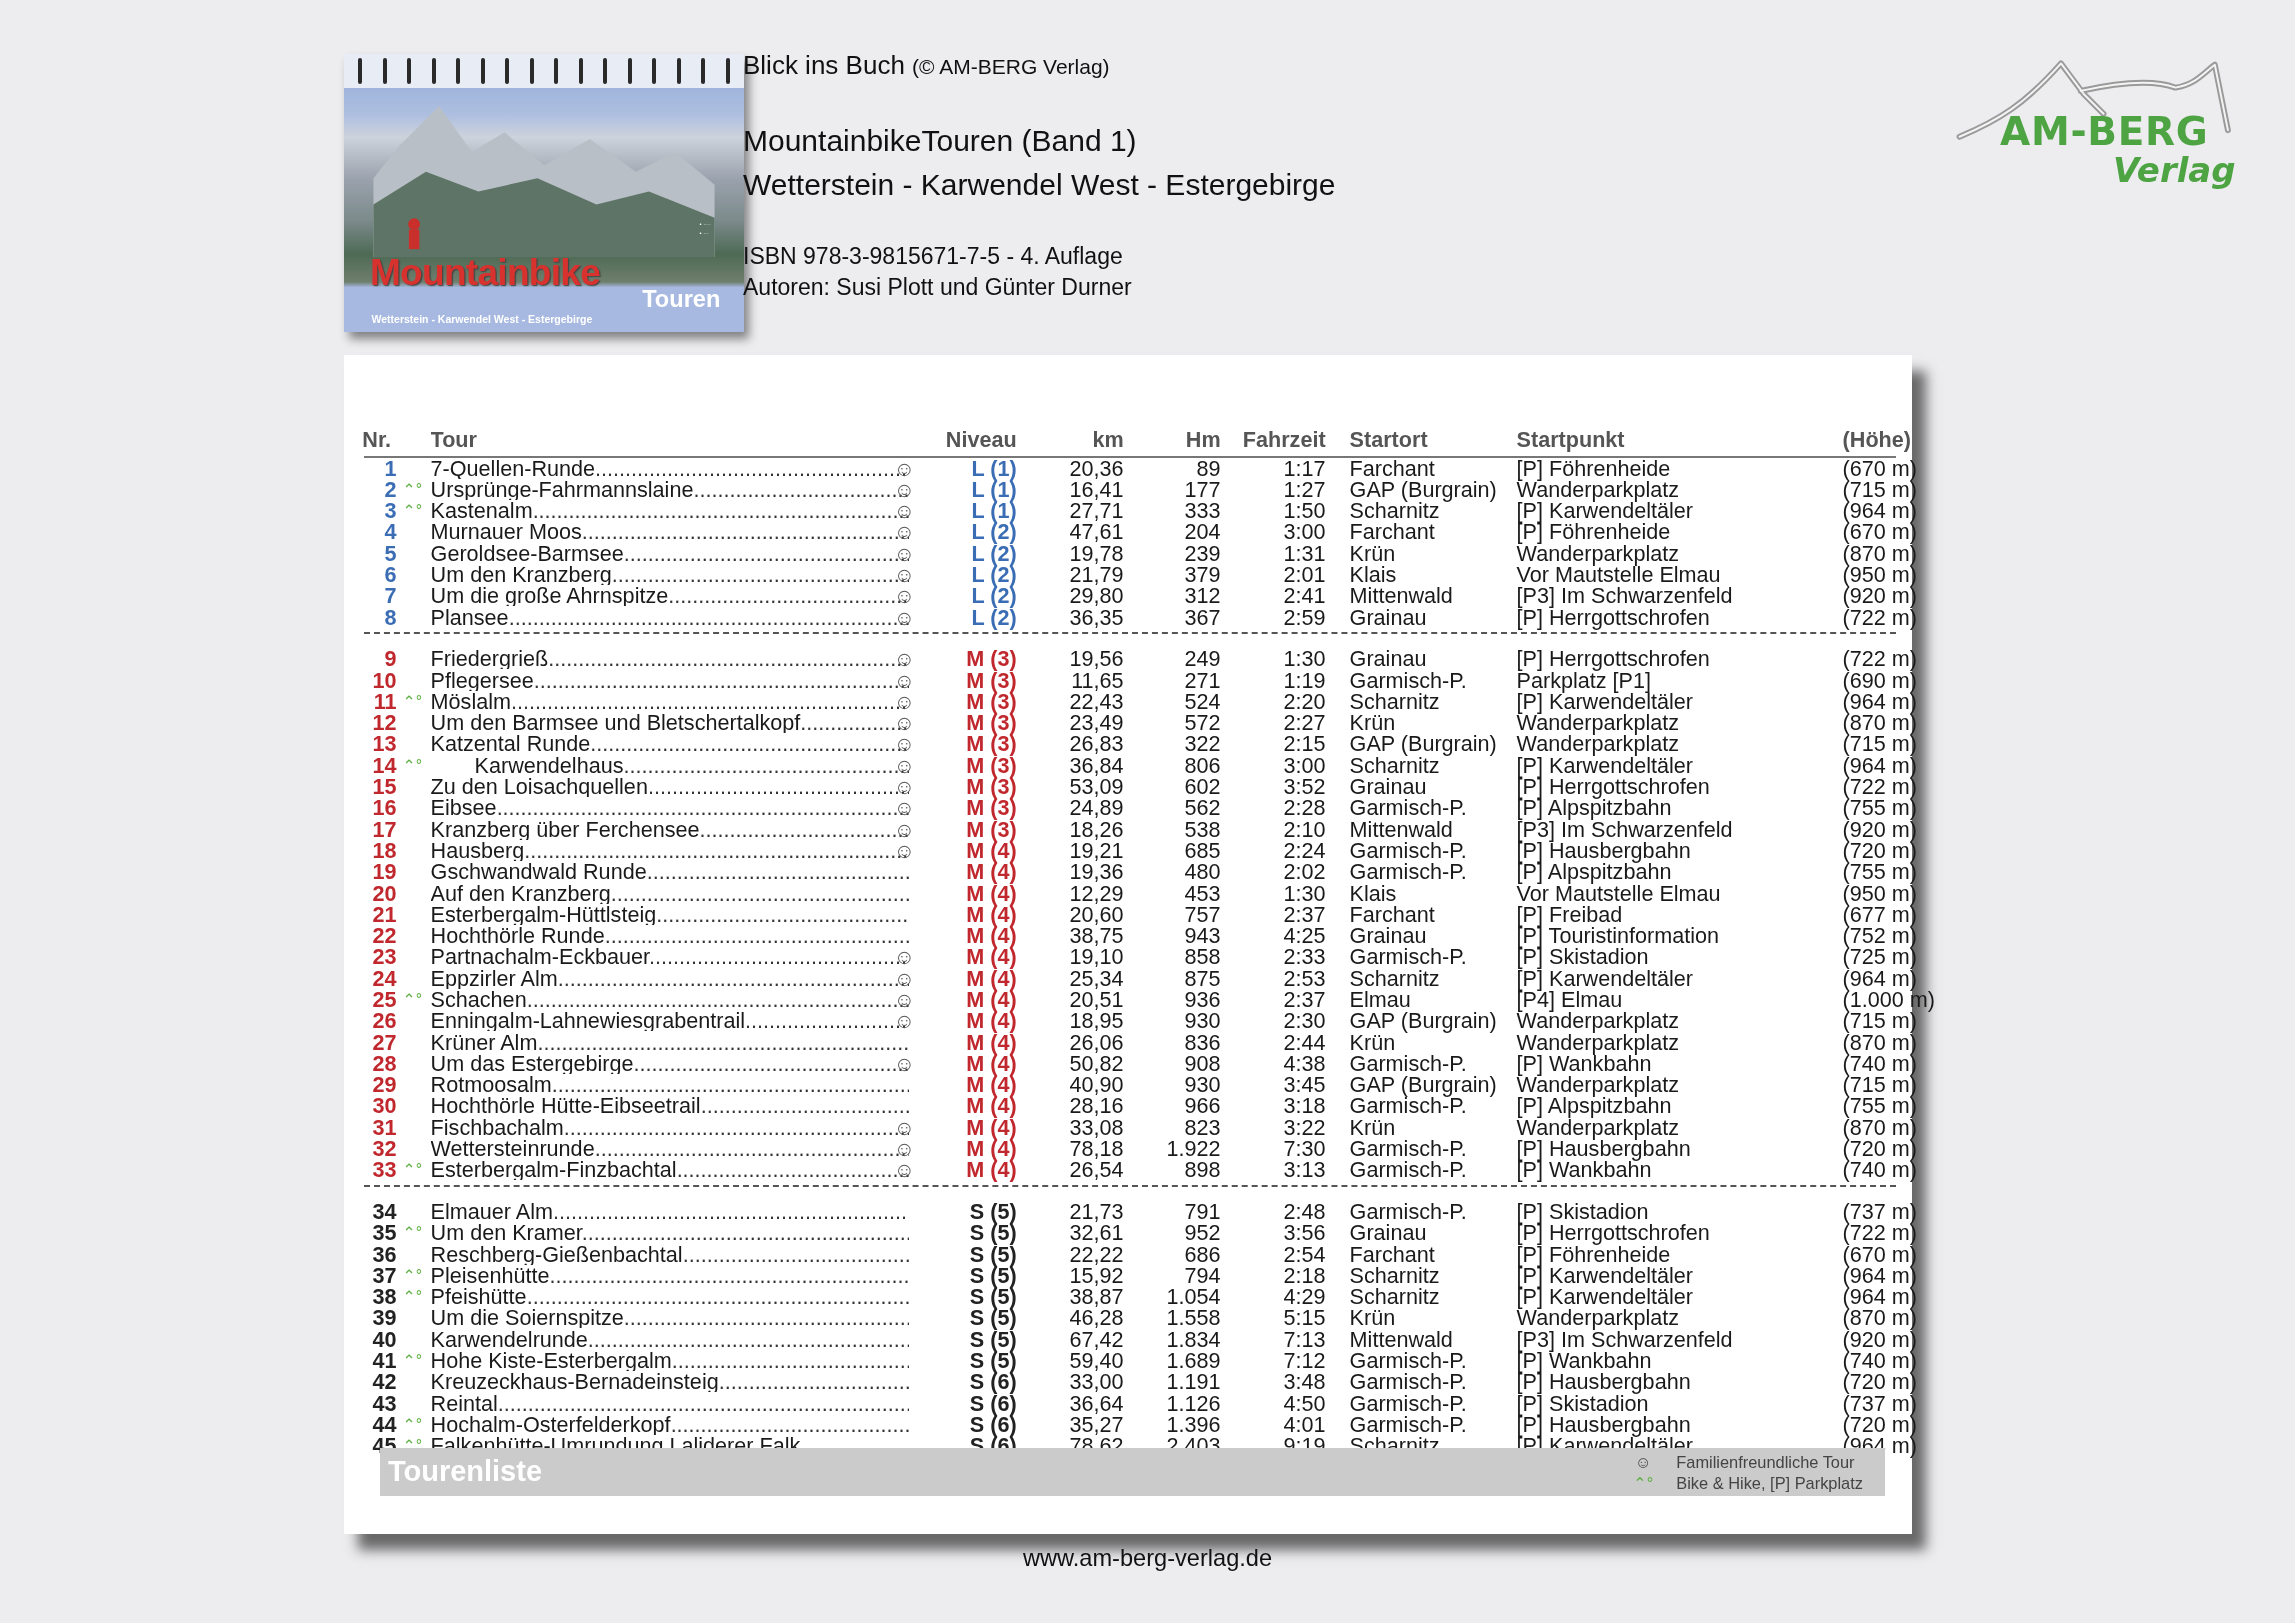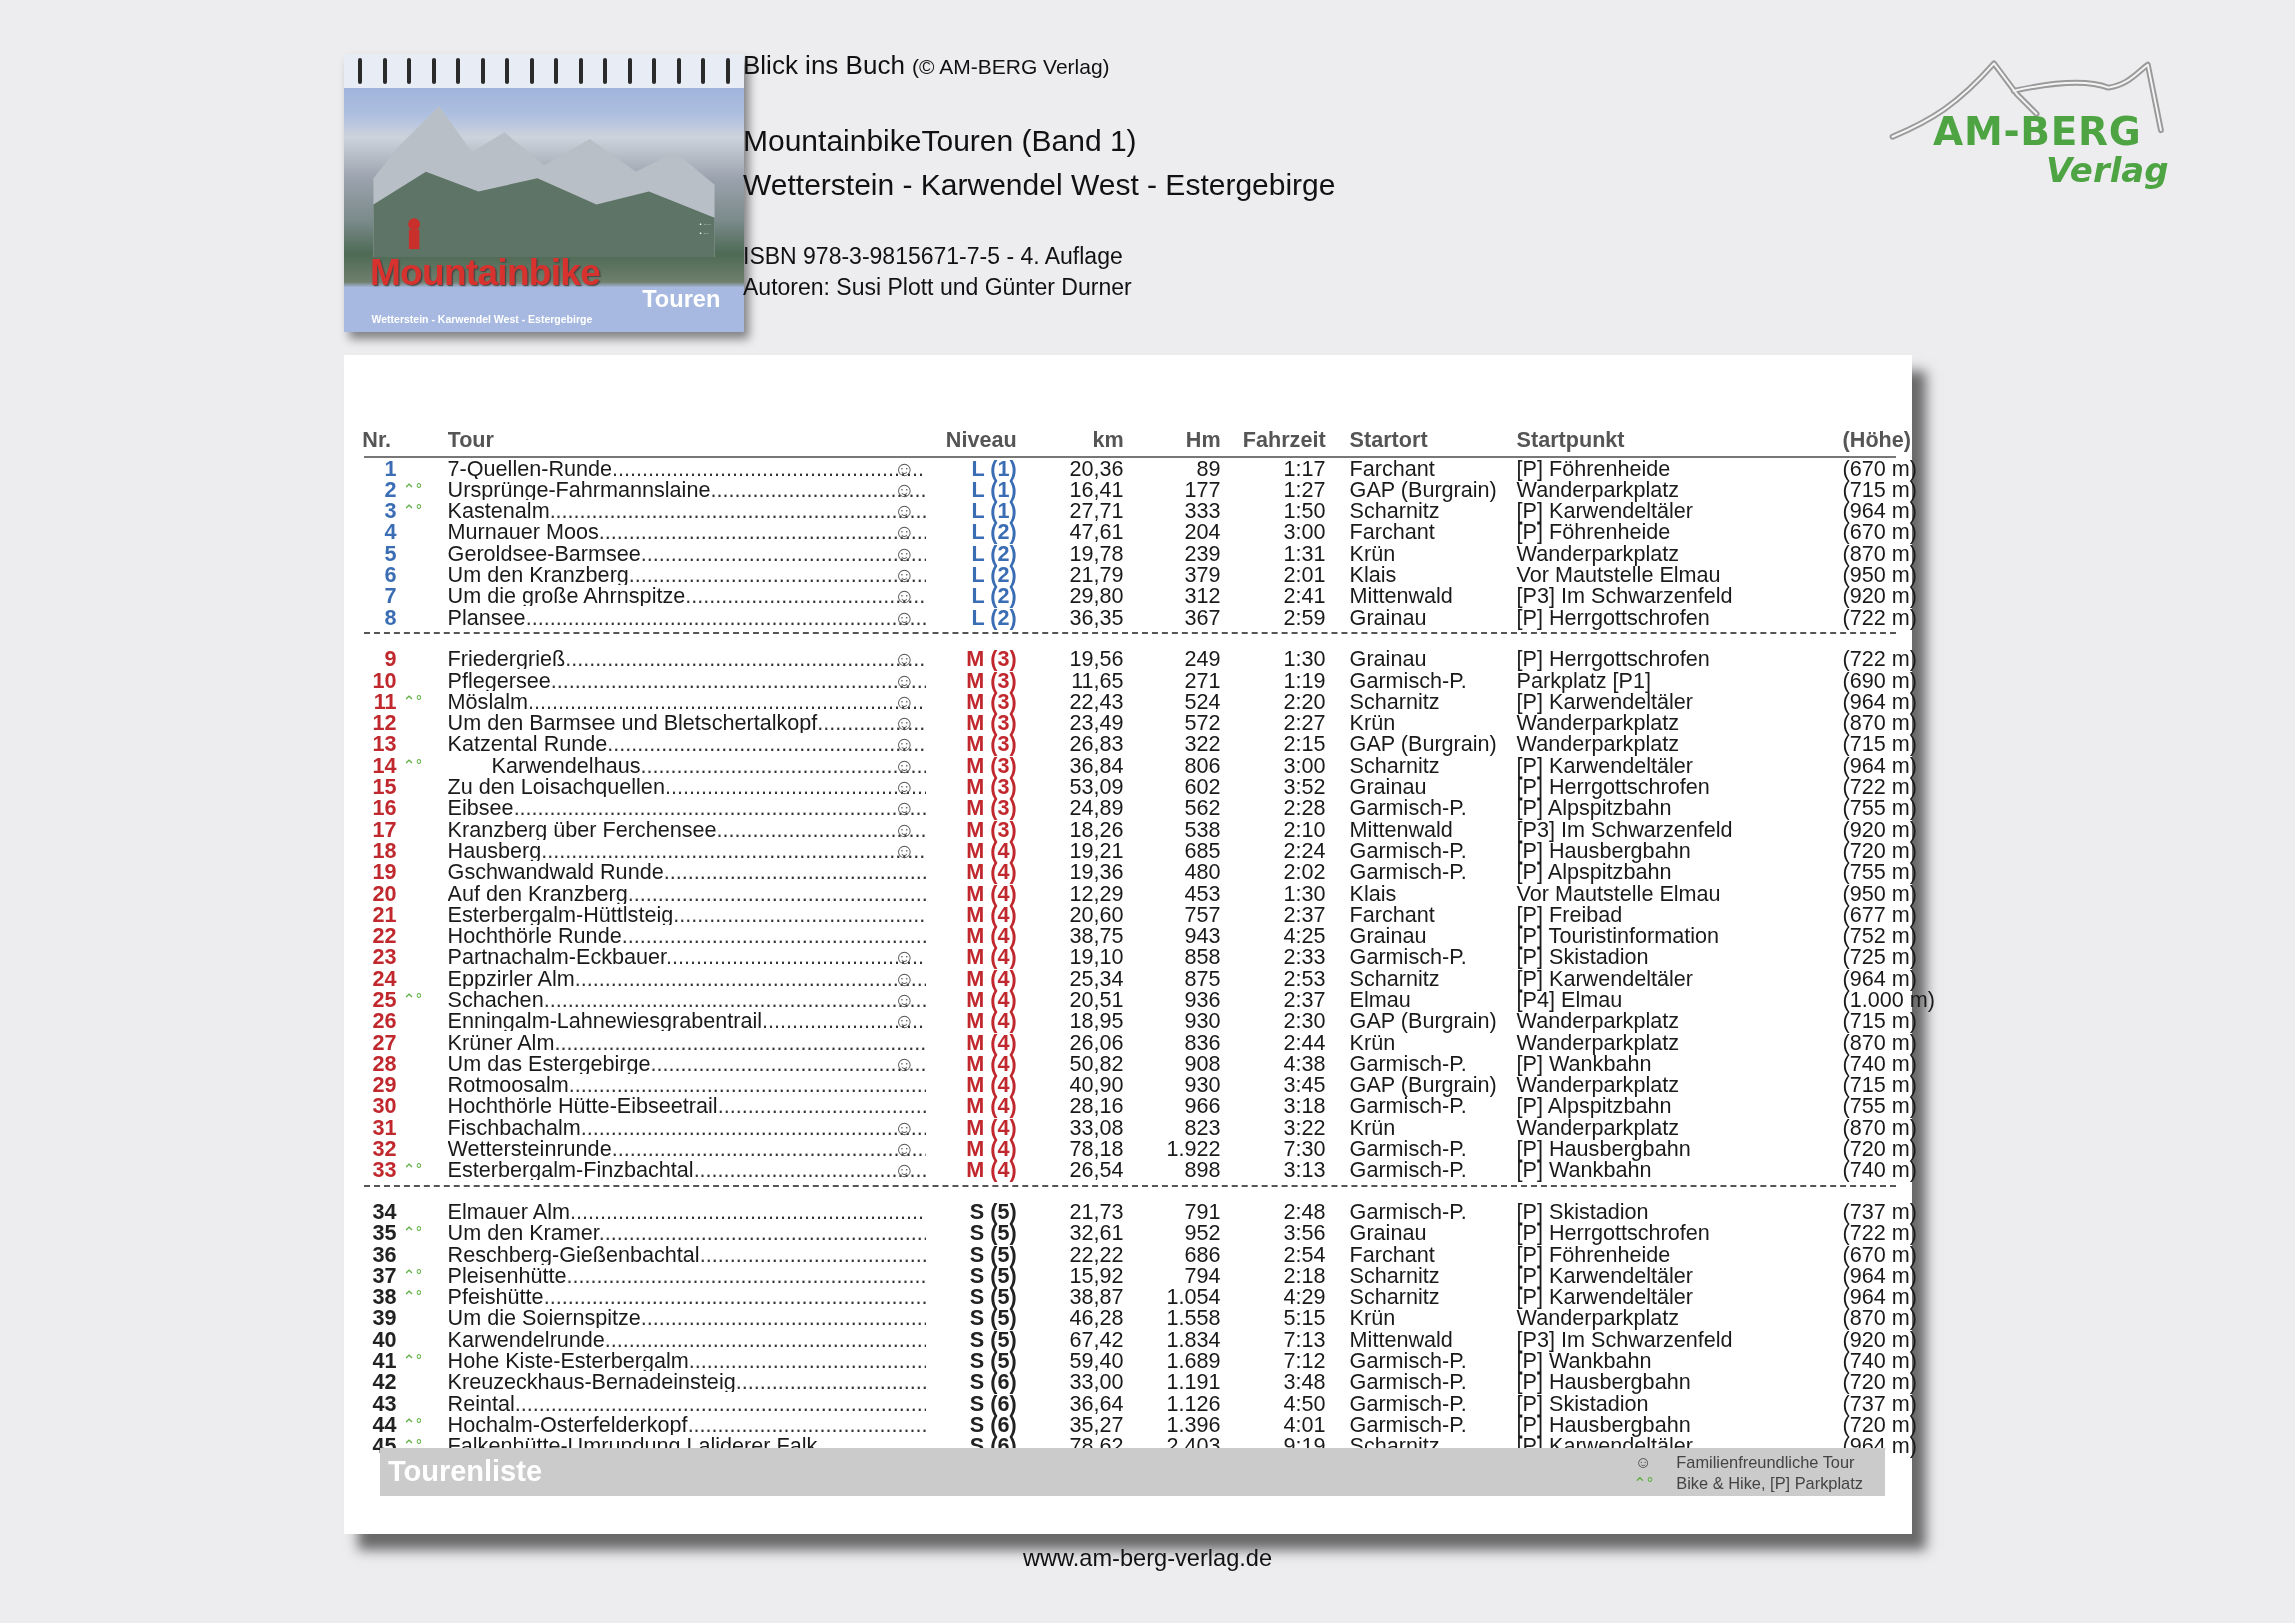--- a/index.html
+++ b/index.html
@@ -15,34 +15,34 @@
   .cover .c-bullets{position:absolute;right:33px;top:166px;font-size:5.9px;color:#fff;line-height:9.2px;}
   
   .hdr{position:absolute;left:743px;font-family:"Liberation Sans",sans-serif;color:#111;}
   .h-blick{top:50px;font-size:26px;}
   .h-blick small{font-size:21px;}
   .h-title{top:124px;font-size:30px;}
   .h-sub{top:168px;font-size:30px;}
   .h-isbn{top:243px;font-size:23px;}
   .h-auth{top:274px;font-size:23px;}
   
-  .logo{position:absolute;left:1886px;top:58px;width:288px;height:151px;}
+  .logo{position:absolute;left:1953px;top:58px;width:288px;height:151px;}
   .logo svg{position:absolute;left:0;top:0;}
   .logo .l1{position:absolute;left:47px;top:51px;font-family:"DejaVu Sans",sans-serif;font-weight:bold;font-size:39px;color:#4ea443;letter-spacing:0.7px;}
   .logo .l2{position:absolute;left:160px;top:92px;font-family:"DejaVu Sans",sans-serif;font-weight:bold;font-style:italic;font-size:34px;color:#4ea443;}
   
   .panel{position:absolute;left:344px;top:355px;width:1568px;height:1179px;background:#fff;box-shadow:14.4px 15.7px 11.8px rgba(60,60,60,0.75);}
   .table{position:absolute;left:19.6px;top:77px;width:1532px;}
   .row{position:relative;height:21.3px;font-size:21.6px;line-height:21px;white-space:nowrap;}
   .row span{position:absolute;top:0;}
   .thead{height:23.6px;border-bottom:2.6px solid #777;color:#555;font-weight:bold;}
   .thead span{top:-2.6px;}
   .c-nr{left:0;width:33px;text-align:right;font-weight:bold;}
   .c-bike{left:39px;width:23.6px;color:#5cb040;font-size:15.7px;}
-  .c-tour{left:84px;width:478px;overflow:hidden;}
+  .c-tour{left:67px;width:478px;overflow:hidden;}
   .c-tour .dots{color:#333;}
   .c-fam{left:529px;width:23.6px;text-align:center;font-size:21px;color:#555;}
   .c-niv{left:555px;width:98px;text-align:right;font-weight:bold;}
   .c-km{left:655px;width:105px;text-align:right;}
   .c-hm{left:759px;width:98px;text-align:right;}
   .c-time{left:857px;width:105px;text-align:right;}
   .c-ort{left:986px;width:164px;}
   .c-punkt{left:1153px;width:262px;}
   .c-hoehe{left:1479px;width:118px;text-align:left;}
   .thead .c-nr{text-align:left;left:-1.3px;}

